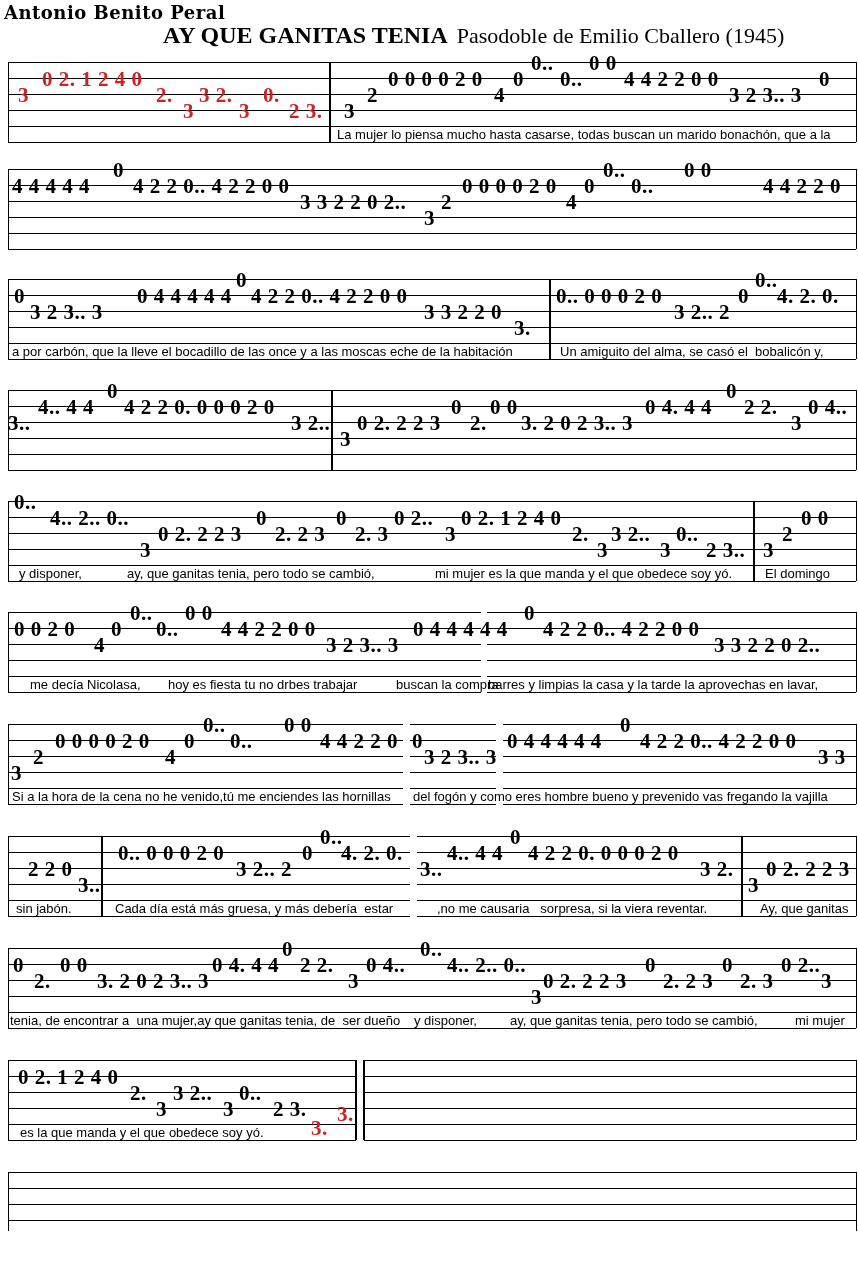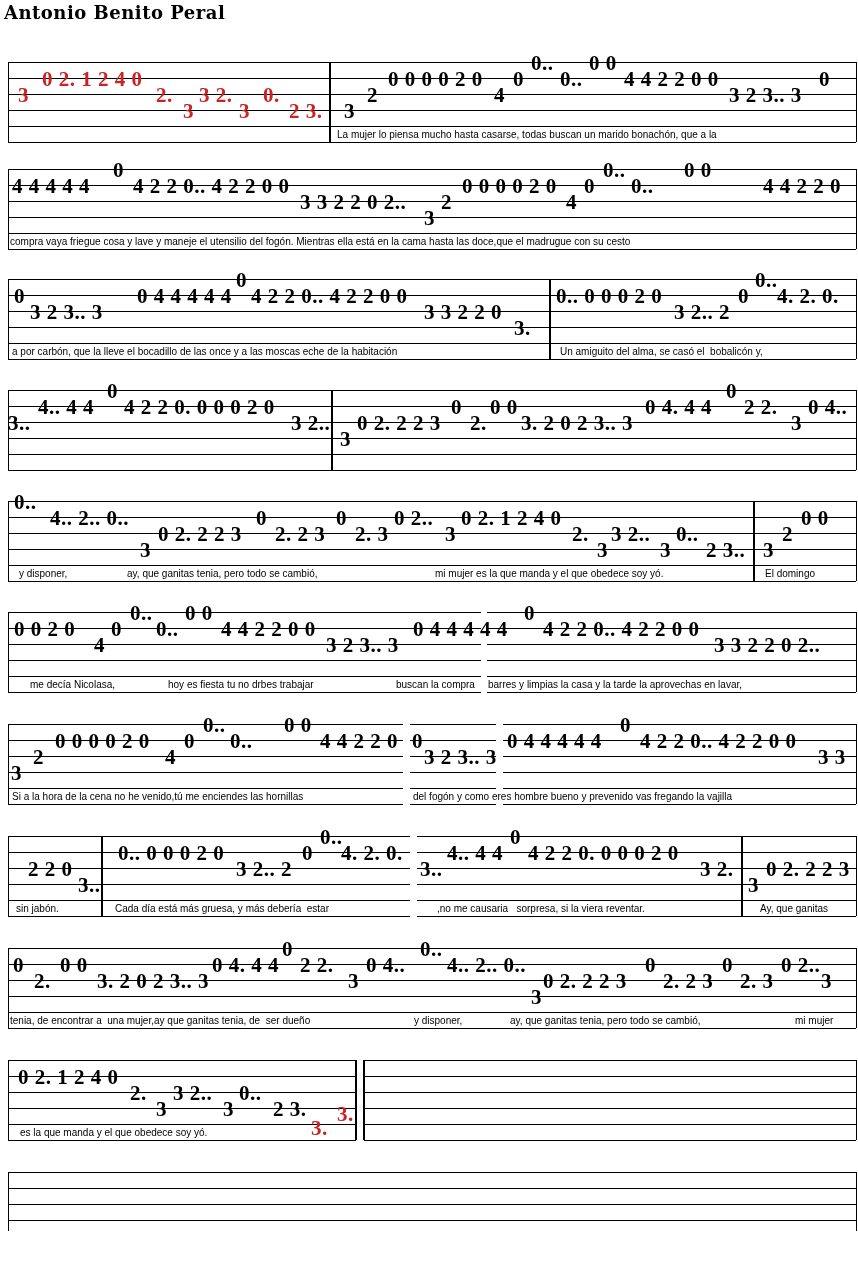--- a/index.html
+++ b/index.html
@@ -9,28 +9,31 @@
           font-weight:bold;font-size:18px;letter-spacing:0.5px;}
   .titleline{position:absolute;left:163px;top:22px;white-space:nowrap;}
   .title{font-weight:bold;font-size:24px;font-family:"Liberation Serif",serif;}
   .subtitle{font-size:22px;font-family:"Liberation Serif",serif;margin-left:9px;}
   .system{position:absolute;left:0;width:858px;height:96px;}
   .sline{position:absolute;height:1px;background:#000;}
   .vline{position:absolute;background:#000;}
   .tok{position:absolute;font-family:"Liberation Serif",serif;font-weight:bold;
        font-size:21px;line-height:22px;letter-spacing:0.5px;white-space:pre;}
   .tok.red{color:#cc2222;}
-  .lyr{position:absolute;font-family:"Liberation Sans",sans-serif;font-size:10px;
+  .lyr{position:absolute;font-family:"Liberation Sans",sans-serif;font-size:13px;
        line-height:15px;white-space:pre;}
 </style>
 </head>
 <body>
 
 <div class="page">
   <div class="author">Antonio Benito Peral</div>
+  <div class="titleline">
+    <span class="title">AY QUE GANITAS TENIA</span><span class="subtitle">Pasodoble de Emilio Cballero (1945)</span>
+  </div>
   <div id="score">
       <div class="system" style="top: 62px;">
         <div class="sline" style="left: 8px; width: 322px; top: 0px;"></div>
         <div class="sline" style="left: 8px; width: 322px; top: 16px;"></div>
         <div class="sline" style="left: 8px; width: 322px; top: 32px;"></div>
         <div class="sline" style="left: 8px; width: 322px; top: 48px;"></div>
         <div class="sline" style="left: 8px; width: 322px; top: 64px;"></div>
         <div class="sline" style="left: 8px; width: 322px; top: 80px;"></div>
         <div class="sline" style="left: 330px; width: 526px; top: 0px;"></div>
         <div class="sline" style="left: 330px; width: 526px; top: 16px;"></div>
@@ -77,21 +80,20 @@
         <div class="tok" style="left: 300px; top: 22px;">3 3 2 2 0 2..</div>
         <div class="tok" style="left: 424px; top: 38px;">3</div>
         <div class="tok" style="left: 441px; top: 22px;">2</div>
         <div class="tok" style="left: 462px; top: 6px;">0 0 0 0 2 0</div>
         <div class="tok" style="left: 566px; top: 22px;">4</div>
         <div class="tok" style="left: 584px; top: 6px;">0</div>
         <div class="tok" style="left: 603px; top: -10px;">0..</div>
         <div class="tok" style="left: 631px; top: 6px;">0..</div>
         <div class="tok" style="left: 684px; top: -10px;">0 0</div>
         <div class="tok" style="left: 763px; top: 6px;">4 4 2 2 0</div>
-        <div class="lyr" style="left: 10px; top: 65px;">compra vaya friegue cosa y lave y maneje el utensilio del fogón. Mientras ella está en la cama hasta las doce,que el madrugue con su cesto</div>
       </div>
       <div class="system" style="top: 279px;">
         <div class="sline" style="left: 8px; width: 542px; top: 0px;"></div>
         <div class="sline" style="left: 8px; width: 542px; top: 16px;"></div>
         <div class="sline" style="left: 8px; width: 542px; top: 32px;"></div>
         <div class="sline" style="left: 8px; width: 542px; top: 48px;"></div>
         <div class="sline" style="left: 8px; width: 542px; top: 64px;"></div>
         <div class="sline" style="left: 8px; width: 542px; top: 80px;"></div>
         <div class="sline" style="left: 550px; width: 306px; top: 0px;"></div>
         <div class="sline" style="left: 550px; width: 306px; top: 16px;"></div>

